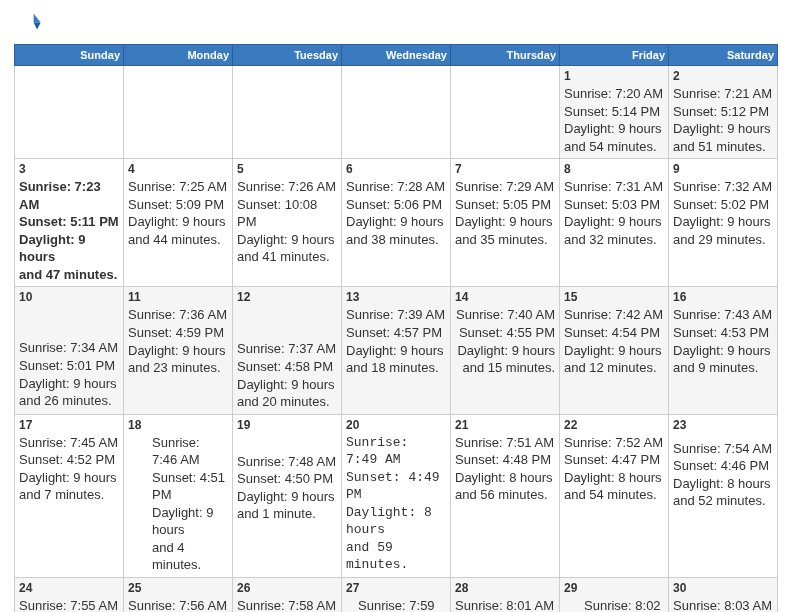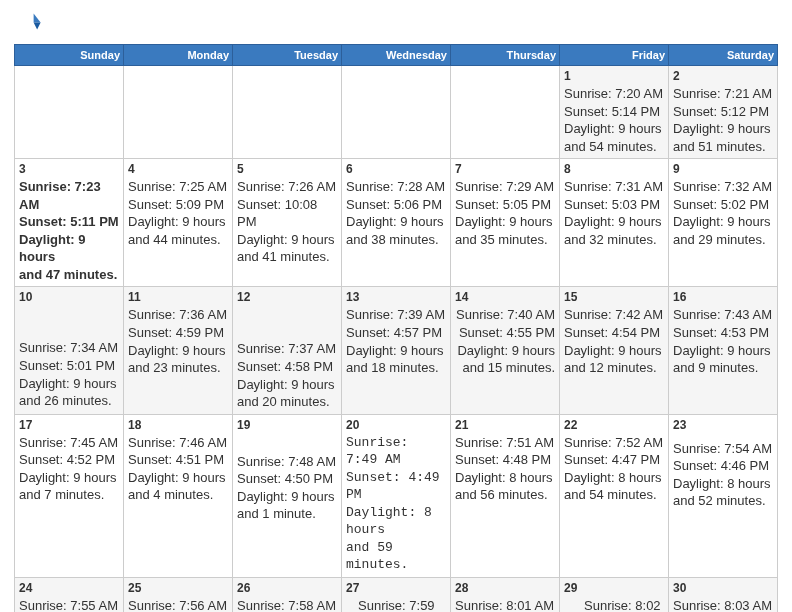--- a/index.html
+++ b/index.html
@@ -255,21 +255,21 @@
         <tr>
           <td>
             <span class="day-num">17</span>
             <div class="day-info" style="white-space: pre-line;">Sunrise: 7:45 AM
 Sunset: 4:52 PM
 Daylight: 9 hours
 and 7 minutes.</div>
           </td>
           <td>
             <span class="day-num">18</span>
-            <div class="day-info" style="white-space: pre-line;">Sunrise: 7:46 AM
+            <div class="day-info" style="white-space: pre-line; margin-left: 24px;">Sunrise: 7:46 AM
 Sunset: 4:51 PM
 Daylight: 9 hours
 and 4 minutes.</div>
           </td>
           <td>
             <span class="day-num">19</span>
             <div class="day-info" style="white-space: pre-line; margin-top: 21px;">Sunrise: 7:48 AM
 Sunset: 4:50 PM
 Daylight: 9 hours
 and 1 minute.</div>

